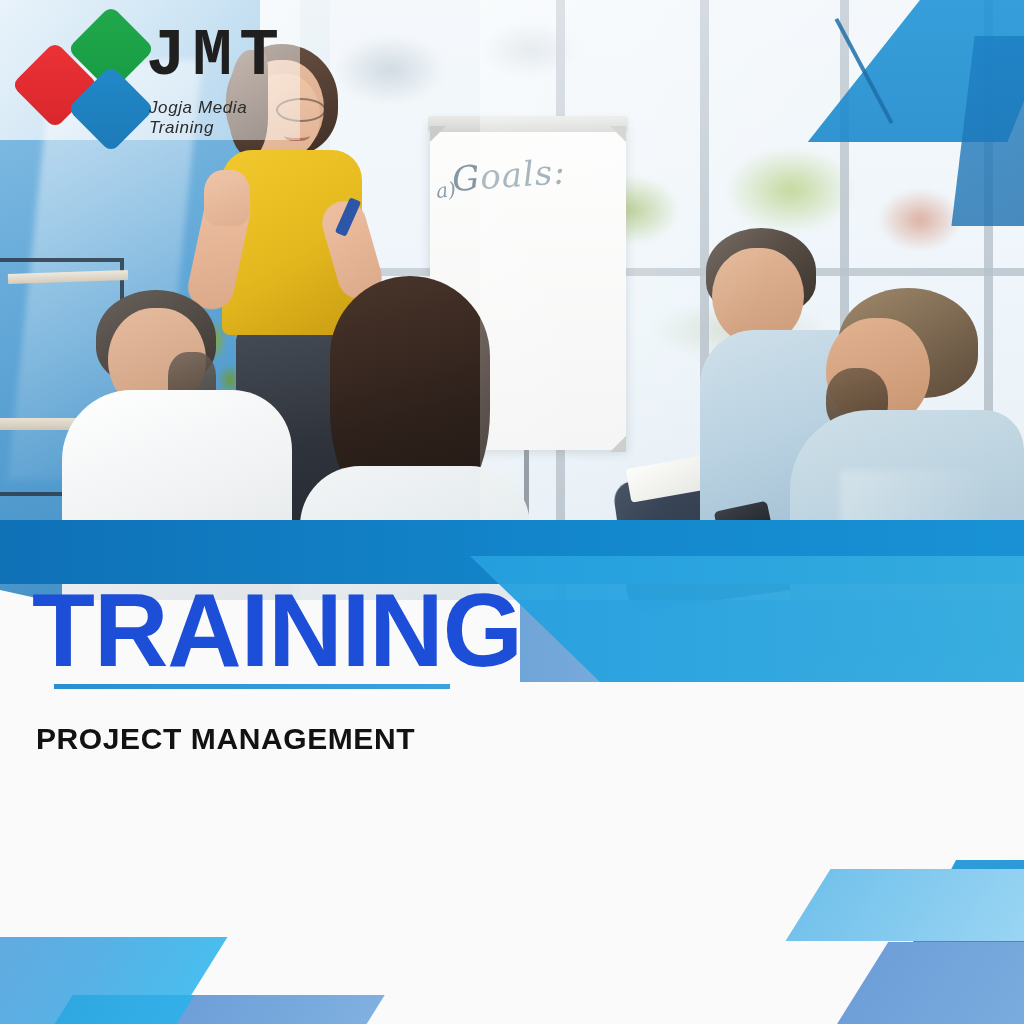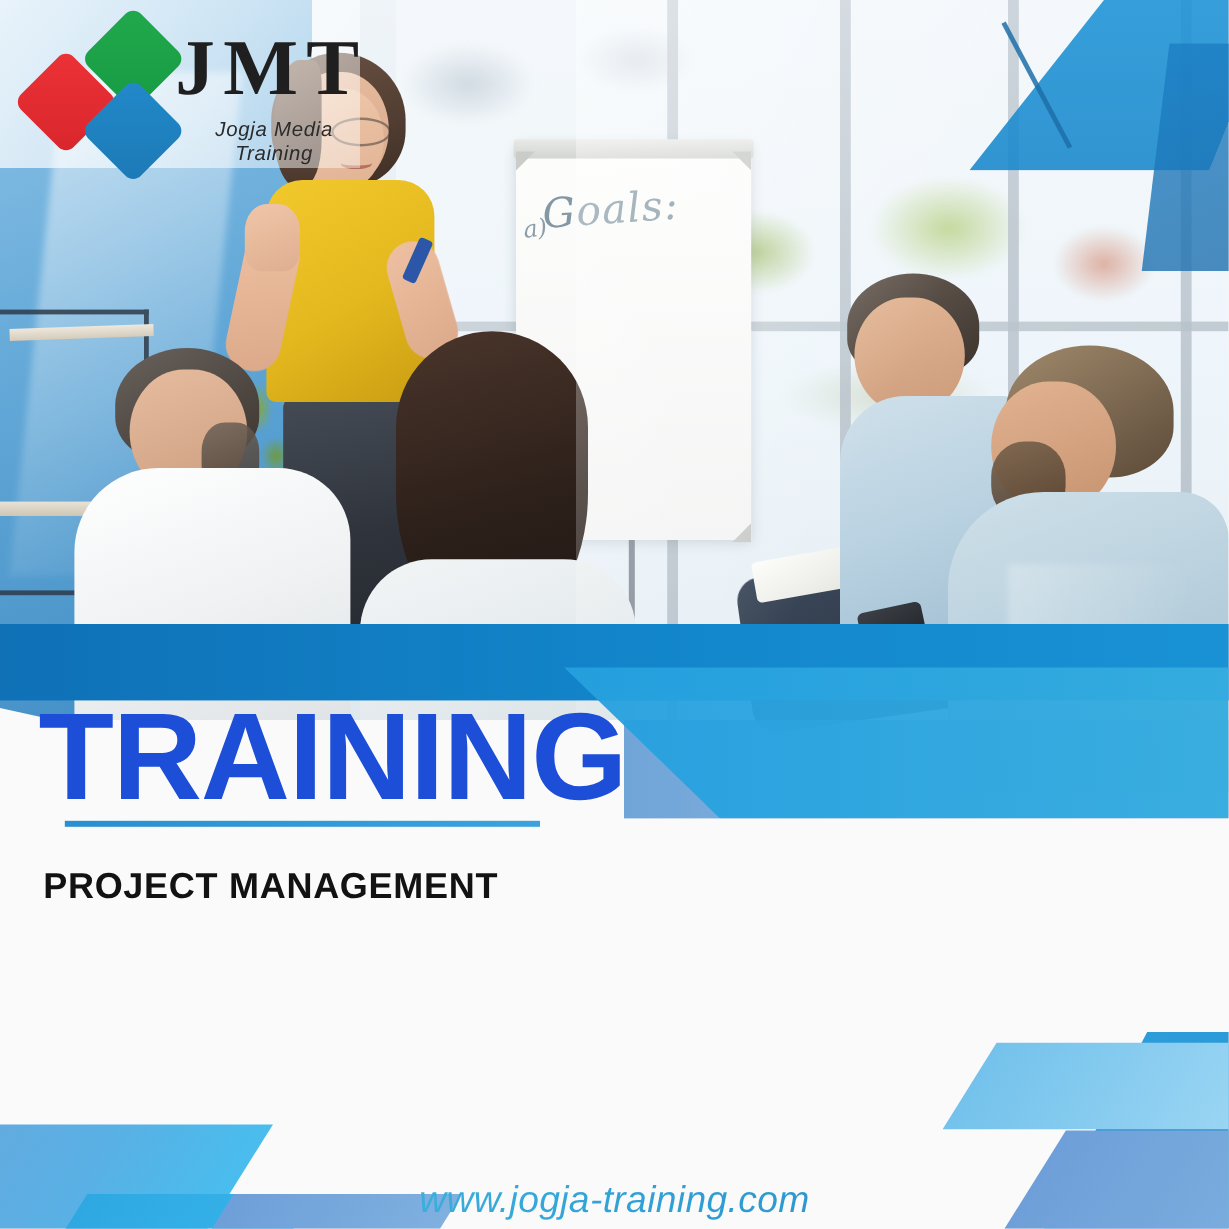--- a/index.html
+++ b/index.html
@@ -318,28 +318,28 @@
     position:absolute;left:0;top:0;width:300px;height:140px;
     background:linear-gradient(120deg,rgba(255,255,255,.80),rgba(255,255,255,.42));
   }
   .logo{position:absolute;left:18px;top:18px;width:290px;height:112px;}
   .dia{position:absolute;width:62px;height:62px;border-radius:9px;transform:rotate(45deg);}
   .dia-red{left:6px;top:36px;background:linear-gradient(135deg,#ec3237,#d8262c);}
   .dia-green{left:62px;top:0px;background:linear-gradient(135deg,#22a84c,#169b43);}
   .dia-blue{left:62px;top:60px;background:linear-gradient(135deg,#2289c9,#1c7ab6);}
   .logo-jmt{
     position:absolute;left:128px;top:4px;
-    font-family:Liberation Serif, serif;
+    font-family:Liberation Mono, monospace;
     font-weight:bold;font-size:66px;line-height:70px;color:#1f1f1f;
     letter-spacing:7px;
   }
   .logo-tag{
     position:absolute;left:131px;top:80px;
     font-family:"Liberation Sans",sans-serif;font-style:italic;
-    font-size:17px;color:#2b2b2b;letter-spacing:.6px;text-align:center;
+    font-size:17px;color:#2b2b2b;letter-spacing:.6px;
   }
 
   
   .headline{
     position:absolute;left:32px;top:578px;
     font-family:"Liberation Sans",sans-serif;
     font-weight:bold;font-size:103px;line-height:106px;
     letter-spacing:-1px;color:#1d4ed8;
   }
   .rule{
@@ -456,15 +456,14 @@
   <div class="subhead">PROJECT MANAGEMENT</div>
 
   <div class="bl-1"></div>
   <div class="bl-2"></div>
   <div class="bl-3"></div>
 
   <div class="br-1"></div>
   <div class="br-3"></div>
   <div class="br-2"></div>
 
-  <div class="url">www.jogja-training.com</div>
 
 </div>
 
 </body></html>

